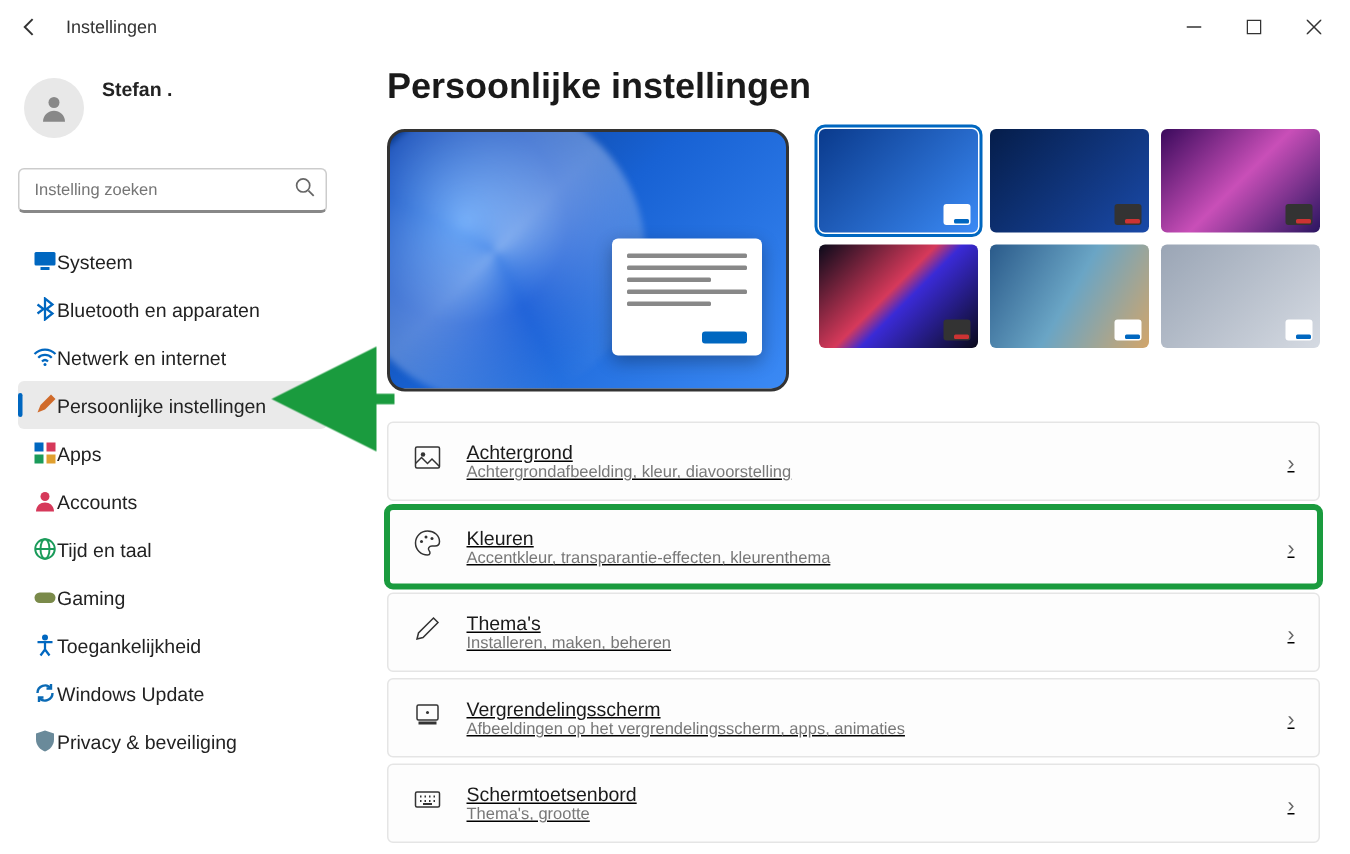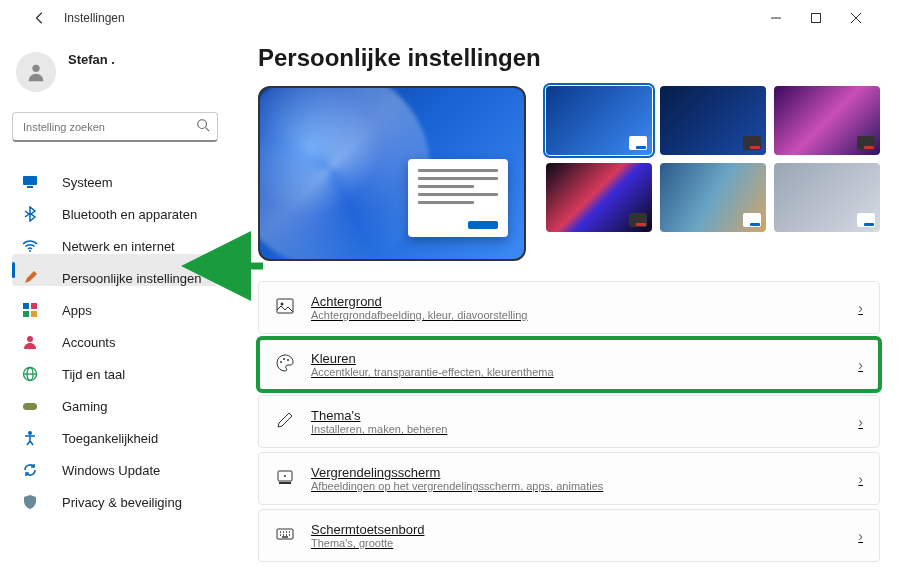--- a/index.html
+++ b/index.html
@@ -1,36 +1,36 @@
 <!DOCTYPE html>
 <html><head>
 <meta charset="utf-8">
 <style>
   * { box-sizing: border-box; margin: 0; padding: 0; font-family: "Segoe UI", -apple-system, sans-serif; }
   body { background: #fff; width: 900px; height: 569px; overflow: hidden; position: relative; }
   
-  .titlebar { height: 36px; display: flex; align-items: center; padding: 0 24px; }
+  .titlebar { height: 36px; display: flex; align-items: center; padding: 0 4px; }
   .back-btn { width: 32px; height: 32px; display: flex; align-items: center; justify-content: center; font-size: 14px; color: #333; cursor: pointer; border-radius: 4px; }
   .titlebar-title { font-size: 12px; color: #333; margin-left: 8px; flex: 1; }
   .wctrl { width: 40px; height: 32px; display: flex; align-items: center; justify-content: center; color: #333; cursor: pointer; }
   .wctrl svg { width: 10px; height: 10px; }
   
   .layout { display: flex; height: calc(569px - 36px); }
   .sidebar { width: 230px; padding: 8px 12px; }
   
   .account { display: flex; align-items: flex-start; gap: 12px; padding: 8px 4px; margin-bottom: 12px; }
   .avatar { width: 40px; height: 40px; border-radius: 50%; background: #e8e8e8; display: flex; align-items: center; justify-content: center; }
   .avatar svg { width: 22px; height: 22px; fill: #888; }
   .user-name { font-size: 13px; font-weight: 600; color: #222; }
   
   .search-wrap { position: relative; margin-bottom: 16px; }
   .search-input { width: 100%; height: 30px; border: 1px solid #ccc; border-bottom: 2px solid #888; border-radius: 4px; padding: 0 30px 0 10px; font-size: 11px; outline: none; }
   .search-icon { position: absolute; right: 8px; top: 50%; transform: translateY(-50%); color: #666; }
   
-  .nav-item { display: flex; align-items: flex-end; gap: 24px; height: 32px; padding: 0 10px; border-radius: 4px; cursor: pointer; position: relative; font-size: 13px; color: #222; }
+  .nav-item { display: flex; align-items: center; gap: 0; height: 32px; padding: 0 10px; border-radius: 4px; cursor: pointer; position: relative; font-size: 13px; color: #222; }
   .nav-item.selected { background: #eaeaea; }
   .nav-item.selected::before { content: ""; position: absolute; left: 0; top: 8px; bottom: 8px; width: 3px; background: #0067c0; border-radius: 2px; }
   .nav-icon { width: 16px; height: 16px; display: flex; align-items: center; justify-content: center; font-size: 14px; }
   
   .main { flex: 1; padding: 8px 20px 8px 28px; overflow-y: auto; }
   .page-title { font-size: 24px; font-weight: 600; margin-bottom: 14px; color: #1a1a1a; }
   
   .preview-row { display: flex; gap: 20px; margin-bottom: 20px; }
   .desk-preview { width: 268px; height: 175px; background: linear-gradient(135deg, #0a3a8c 0%, #1862d4 45%, #3b8af5 100%); border-radius: 12px; position: relative; overflow: hidden; border: 2px solid #333; }
   .bloom { position: absolute; width: 200px; height: 200px; left: -30px; top: -20px; background: radial-gradient(circle at 40% 40%, rgba(120,180,255,0.9) 0%, rgba(40,100,220,0.6) 40%, transparent 70%); filter: blur(2px); border-radius: 50%; }

